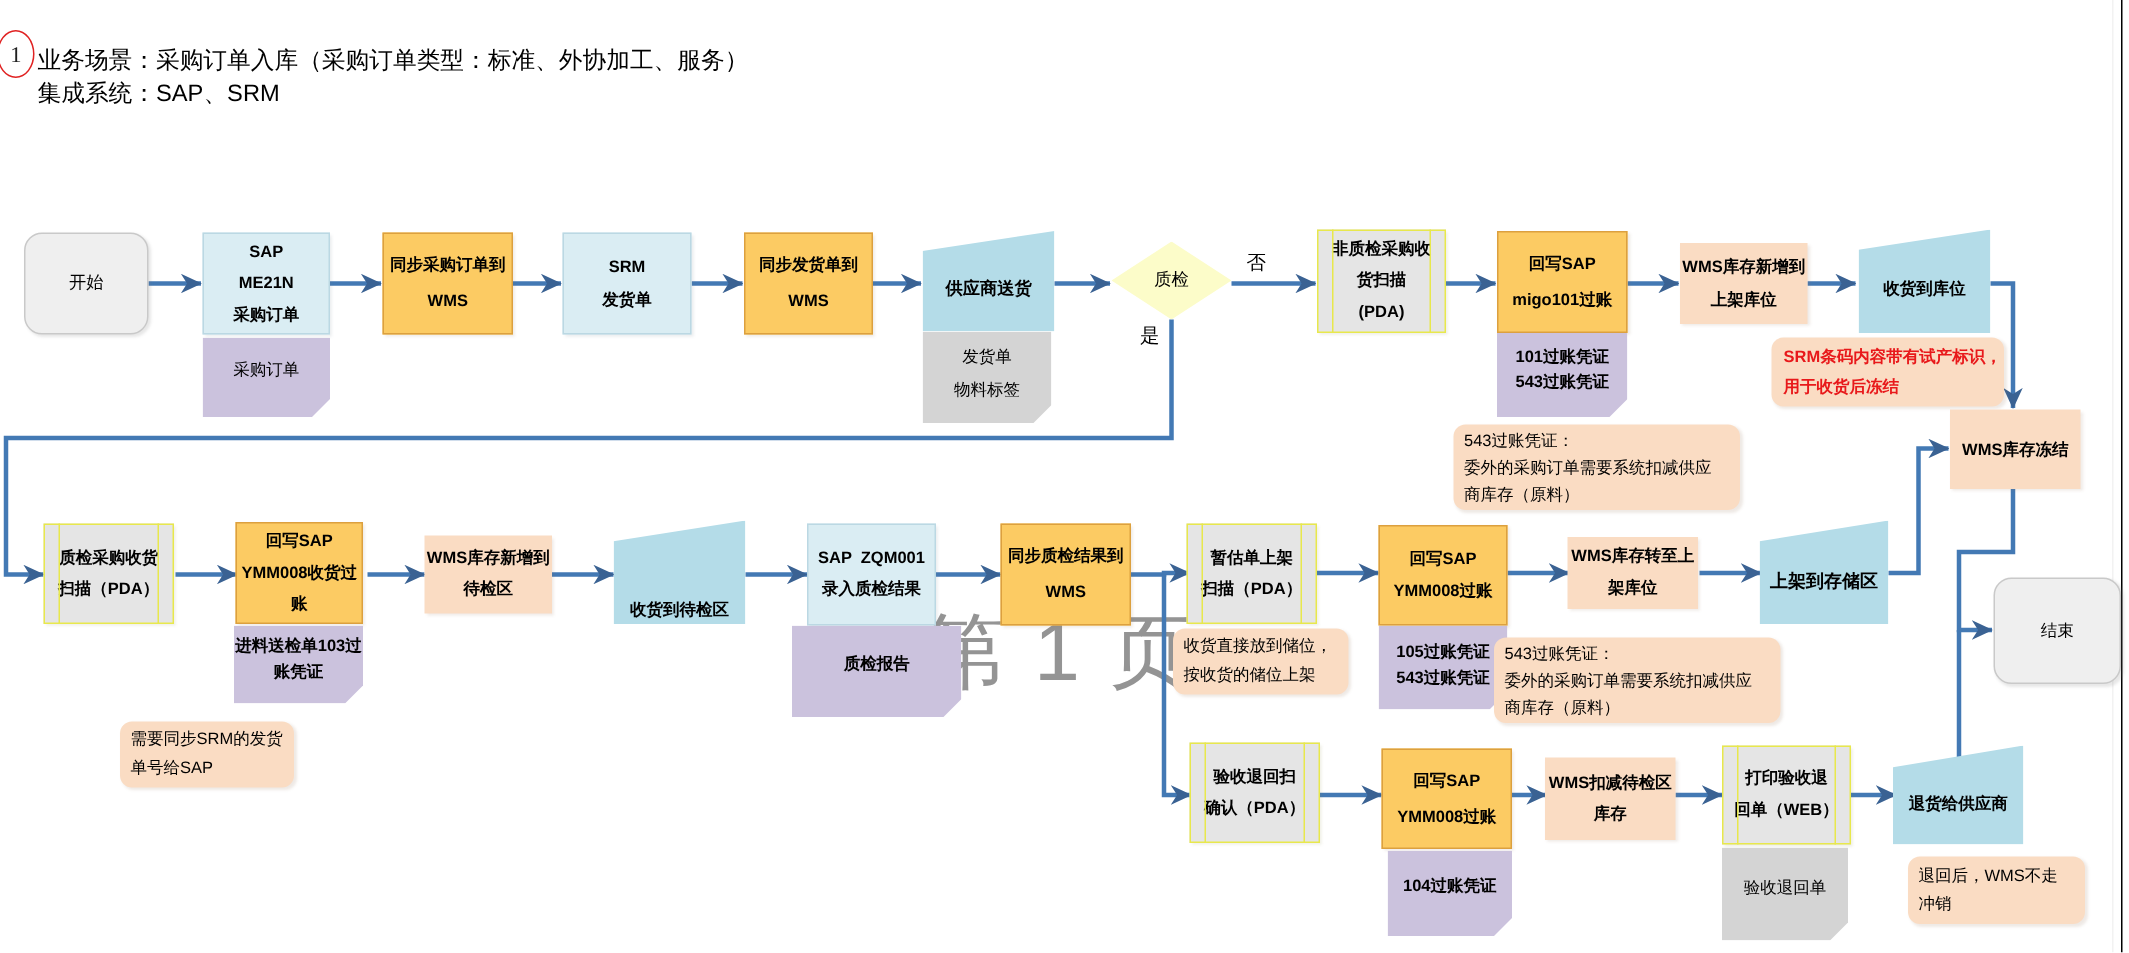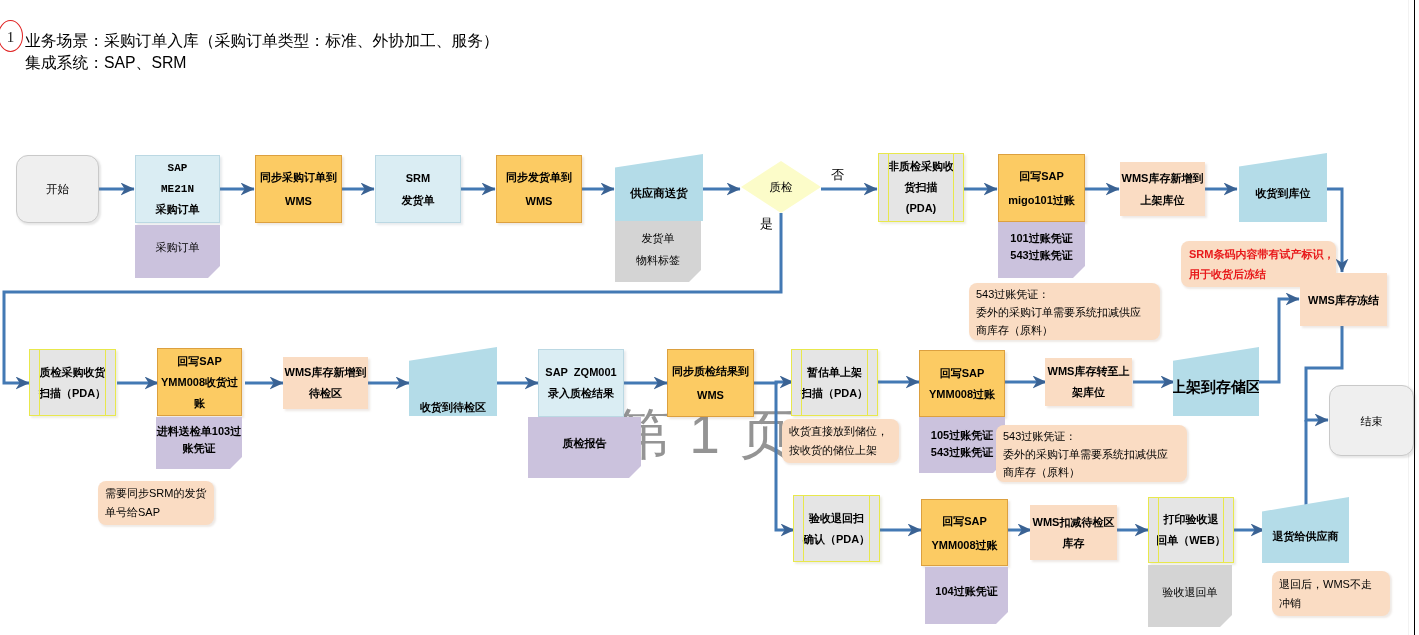--- a/index.html
+++ b/index.html
@@ -68,21 +68,21 @@
     <div id="badge">1</div>
     <div class="line">业务场景：采购订单入库（采购订单类型：标准、外协加工、服务）</div>
     <div class="line">集成系统：SAP、SRM</div>
   </div>
 
   <div id="wm">第 1 页</div>
 
   <div class="node term" style="left:16px;top:155px;width:83px;height:68px;font-size:11.5px;line-height:18px;">
       <span class="t">开始</span>
     </div>
-  <div class="node procb b" style="left:135px;top:155px;width:85px;height:68px;font-size:11px;line-height:21px;font-family:Liberation Mono, monospace;">
+  <div class="node procb b" style="left:135px;top:155px;width:85px;height:68px;font-size:11px;line-height:21px;">
       <span class="t">SAP
 ME21N
 采购订单</span>
     </div>
   <div class="node docp" style="left:135px;top:225px;width:85px;height:53px;font-size:11px;line-height:18px;">
       <span class="t">采购订单</span>
     </div>
   <div class="node proco b" style="left:255px;top:155px;width:87px;height:68px;font-size:11px;line-height:24px;">
       <span class="t">同步采购订单到
 WMS</span>
@@ -118,21 +118,21 @@
       <span class="t">101过账凭证
 543过账凭证</span>
     </div>
   <div class="node note b" style="left:1120px;top:162px;width:85px;height:54px;font-size:11px;line-height:22px;">
       <span class="t">WMS库存新增到
 上架库位</span>
     </div>
   <div class="node cyan b" style="left:1239px;top:153px;width:88px;height:69px;font-size:11px;line-height:18px;clip-path:polygon(0 19.5%,100% 0,100% 100%,0 100%);padding-top:10px;box-sizing:border-box;">
       <span class="t">收货到库位</span>
     </div>
-  <div class="node noteR b" style="left:1181px;top:225px;width:155px;height:46px;font-size:11px;line-height:20px;color:#E8191B;text-align:left;justify-content:flex-start;padding-left:8px;box-sizing:border-box;margin-top:16px;">
+  <div class="node noteR b" style="left:1181px;top:225px;width:155px;height:46px;font-size:11px;line-height:20px;color:#E8191B;text-align:left;justify-content:flex-start;padding-left:8px;box-sizing:border-box;">
       <span class="t">SRM条码内容带有试产标识，
 用于收货后冻结</span>
     </div>
   <div class="node noteR" style="left:969px;top:283px;width:191px;height:57px;font-size:11px;line-height:18px;text-align:left;justify-content:flex-start;padding-left:7px;box-sizing:border-box;">
       <span class="t">543过账凭证：
 委外的采购订单需要系统扣减供应
 商库存（原料）</span>
     </div>
   <div class="node note b" style="left:1300px;top:273px;width:87px;height:53px;font-size:11px;line-height:18px;">
       <span class="t">WMS库存冻结</span>
@@ -143,21 +143,21 @@
     </div>
   <div class="node proco b" style="left:157px;top:348px;width:85px;height:68px;font-size:11px;line-height:21px;">
       <span class="t">回写SAP
 YMM008收货过
 账</span>
     </div>
   <div class="node docp b" style="left:156px;top:417px;width:86px;height:52px;font-size:11px;line-height:17px;padding-bottom:6px;">
       <span class="t">进料送检单103过
 账凭证</span>
     </div>
-  <div class="node noteR" style="left:80px;top:481px;width:116px;height:44px;font-size:11px;line-height:19px;text-align:left;justify-content:flex-start;padding-left:7px;box-sizing:border-box;margin-left:18px;">
+  <div class="node noteR" style="left:80px;top:481px;width:116px;height:44px;font-size:11px;line-height:19px;text-align:left;justify-content:flex-start;padding-left:7px;box-sizing:border-box;">
       <span class="t">需要同步SRM的发货
 单号给SAP</span>
     </div>
   <div class="node note b" style="left:283px;top:357px;width:85px;height:52px;font-size:11px;line-height:21px;">
       <span class="t">WMS库存新增到
 待检区</span>
     </div>
   <div class="node cyan b" style="left:409px;top:347px;width:88px;height:69px;font-size:11px;line-height:18px;clip-path:polygon(0 20%,100% 0,100% 100%,0 100%);padding-top:10px;box-sizing:border-box;align-items:flex-end;">
       <span class="t">收货到待检区</span>
     </div>
@@ -190,21 +190,21 @@
     </div>
   <div class="node noteR" style="left:996px;top:425px;width:191px;height:57px;font-size:11px;line-height:18px;text-align:left;justify-content:flex-start;padding-left:7px;box-sizing:border-box;">
       <span class="t">543过账凭证：
 委外的采购订单需要系统扣减供应
 商库存（原料）</span>
     </div>
   <div class="node note b" style="left:1045px;top:358px;width:87px;height:48px;font-size:11px;line-height:21px;">
       <span class="t">WMS库存转至上
 架库位</span>
     </div>
-  <div class="node cyan b" style="left:1173px;top:347px;width:86px;height:69px;font-size:15px;line-height:18px;clip-path:polygon(0 20%,100% 0,100% 100%,0 100%);padding-top:10px;box-sizing:border-box;">
+  <div class="node cyan b" style="left:1173px;top:347px;width:86px;height:69px;font-size:12px;line-height:18px;clip-path:polygon(0 20%,100% 0,100% 100%,0 100%);padding-top:10px;box-sizing:border-box;">
       <span class="t">上架到存储区</span>
     </div>
   <div class="node term" style="left:1329px;top:385px;width:85px;height:71px;font-size:11px;line-height:18px;">
       <span class="t">结束</span>
     </div>
   <div class="node pda b" style="left:793px;top:495px;width:87px;height:67px;font-size:11px;line-height:21px;">
       <span class="t">验收退回扫
 确认（PDA）</span>
     </div>
   <div class="node proco b" style="left:921px;top:499px;width:87px;height:67px;font-size:11px;line-height:24px;">

